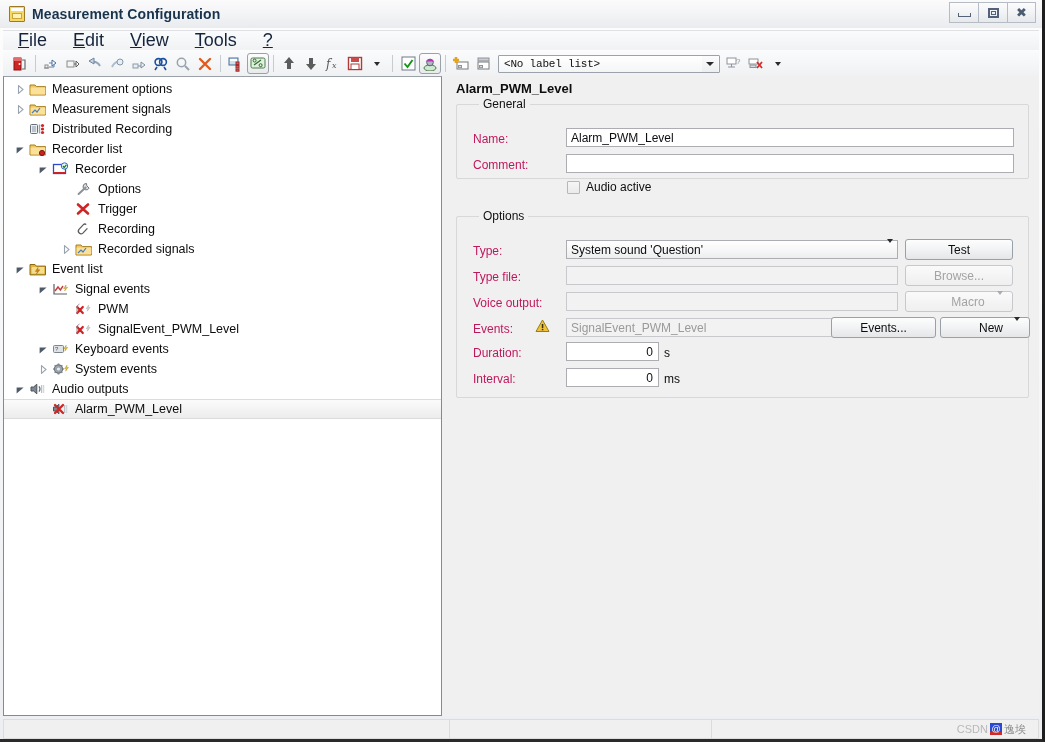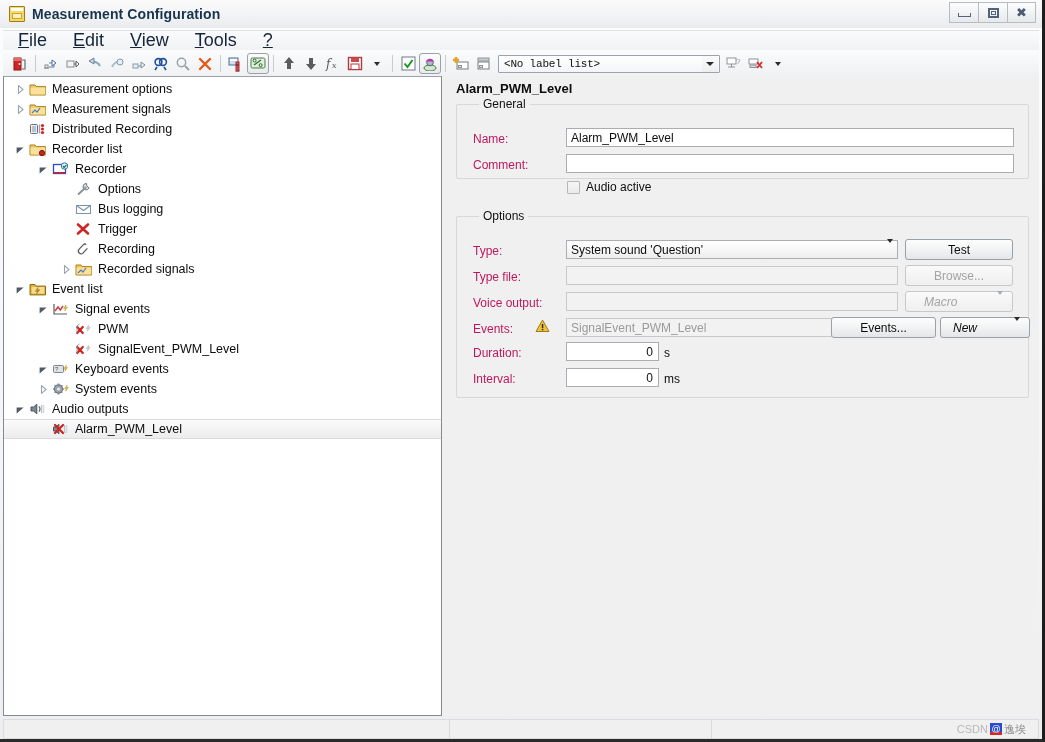--- a/index.html
+++ b/index.html
@@ -302,21 +302,21 @@
     position: absolute;
     box-sizing: border-box;
     border: 1px solid #9aa0a8;
     border-radius: 3px;
     background: linear-gradient(to bottom, #fdfdfd 0%, #f3f4f5 45%, #e4e6e8 100%);
     font-size: 12px;
     color: #0d0d0d;
     display: flex; align-items: center; justify-content: center;
   }
   .button.disabled { color: #a3a3a3; border-color: #c5c8cc; background: linear-gradient(to bottom,#fafafa,#efefef);}
-  .button.split { justify-content: flex-start; padding-left: 14px; font-style: italic; }
+  .button.split { justify-content: center; padding-left: 14px; }
   .button .sp-arrow { position: absolute; right: 9px; top: 50%; transform: translateY(-50%); }
   .checkbox-row {
     position: absolute;
     display: flex; align-items: center;
   }
   .cb-box {
     width: 13px; height: 13px;
     box-sizing: border-box;
     border: 1px solid #b4b7bb;
     background: linear-gradient(to bottom, #f6f6f6, #eaeaea);
@@ -657,29 +657,20 @@
             <span class="t-ico"><svg width="18" height="16" viewBox="0 0 18 16">
                 <path d="M11.5 2.5 a3.2 3.2 0 1 0 2.6 4.6 l-2.3 -2.3 z" fill="#d9dde2" stroke="#6f767e"></path>
                 <path d="M10.6 6.6 l-7 6.4" stroke="#8b9199" stroke-width="2" stroke-linecap="round"></path>
               </svg></span>
             <span class="t-label">Options</span>
           </div>
           <div class="tree-row">
             <span style="display:inline-block;width:54px;flex:0 0 auto"></span>
             <span class="tw"></span>
             <span class="t-ico"><svg width="18" height="16" viewBox="0 0 18 16">
-                <rect x="1.5" y="4.5" width="14" height="8" fill="#ffffff" stroke="#7b93ad"></rect>
-                <path d="M1.5 4.5 l7 5 l7 -5" fill="none" stroke="#7b93ad" stroke-width="1.1"></path>
-              </svg></span>
-            <span class="t-label">Bus logging</span>
-          </div>
-          <div class="tree-row">
-            <span style="display:inline-block;width:54px;flex:0 0 auto"></span>
-            <span class="tw"></span>
-            <span class="t-ico"><svg width="18" height="16" viewBox="0 0 18 16">
                 <path d="M3 3.5 l10 9 M13 3.5 l-10 9" stroke="#cf2424" stroke-width="2.6" stroke-linecap="round"></path>
               </svg></span>
             <span class="t-label">Trigger</span>
           </div>
           <div class="tree-row">
             <span style="display:inline-block;width:54px;flex:0 0 auto"></span>
             <span class="tw"></span>
             <span class="t-ico"><svg width="18" height="16" viewBox="0 0 18 16">
                 <path d="M12 4.2 a2.2 2.2 0 0 0 -3.2 0 l-5.2 5.5 a3.2 3.2 0 0 0 4.6 4.4 l5.2 -5.5" fill="none" stroke="#5a5a5a" stroke-width="1.5" transform="scale(.86) translate(1,0)"></path>
               </svg></span>

